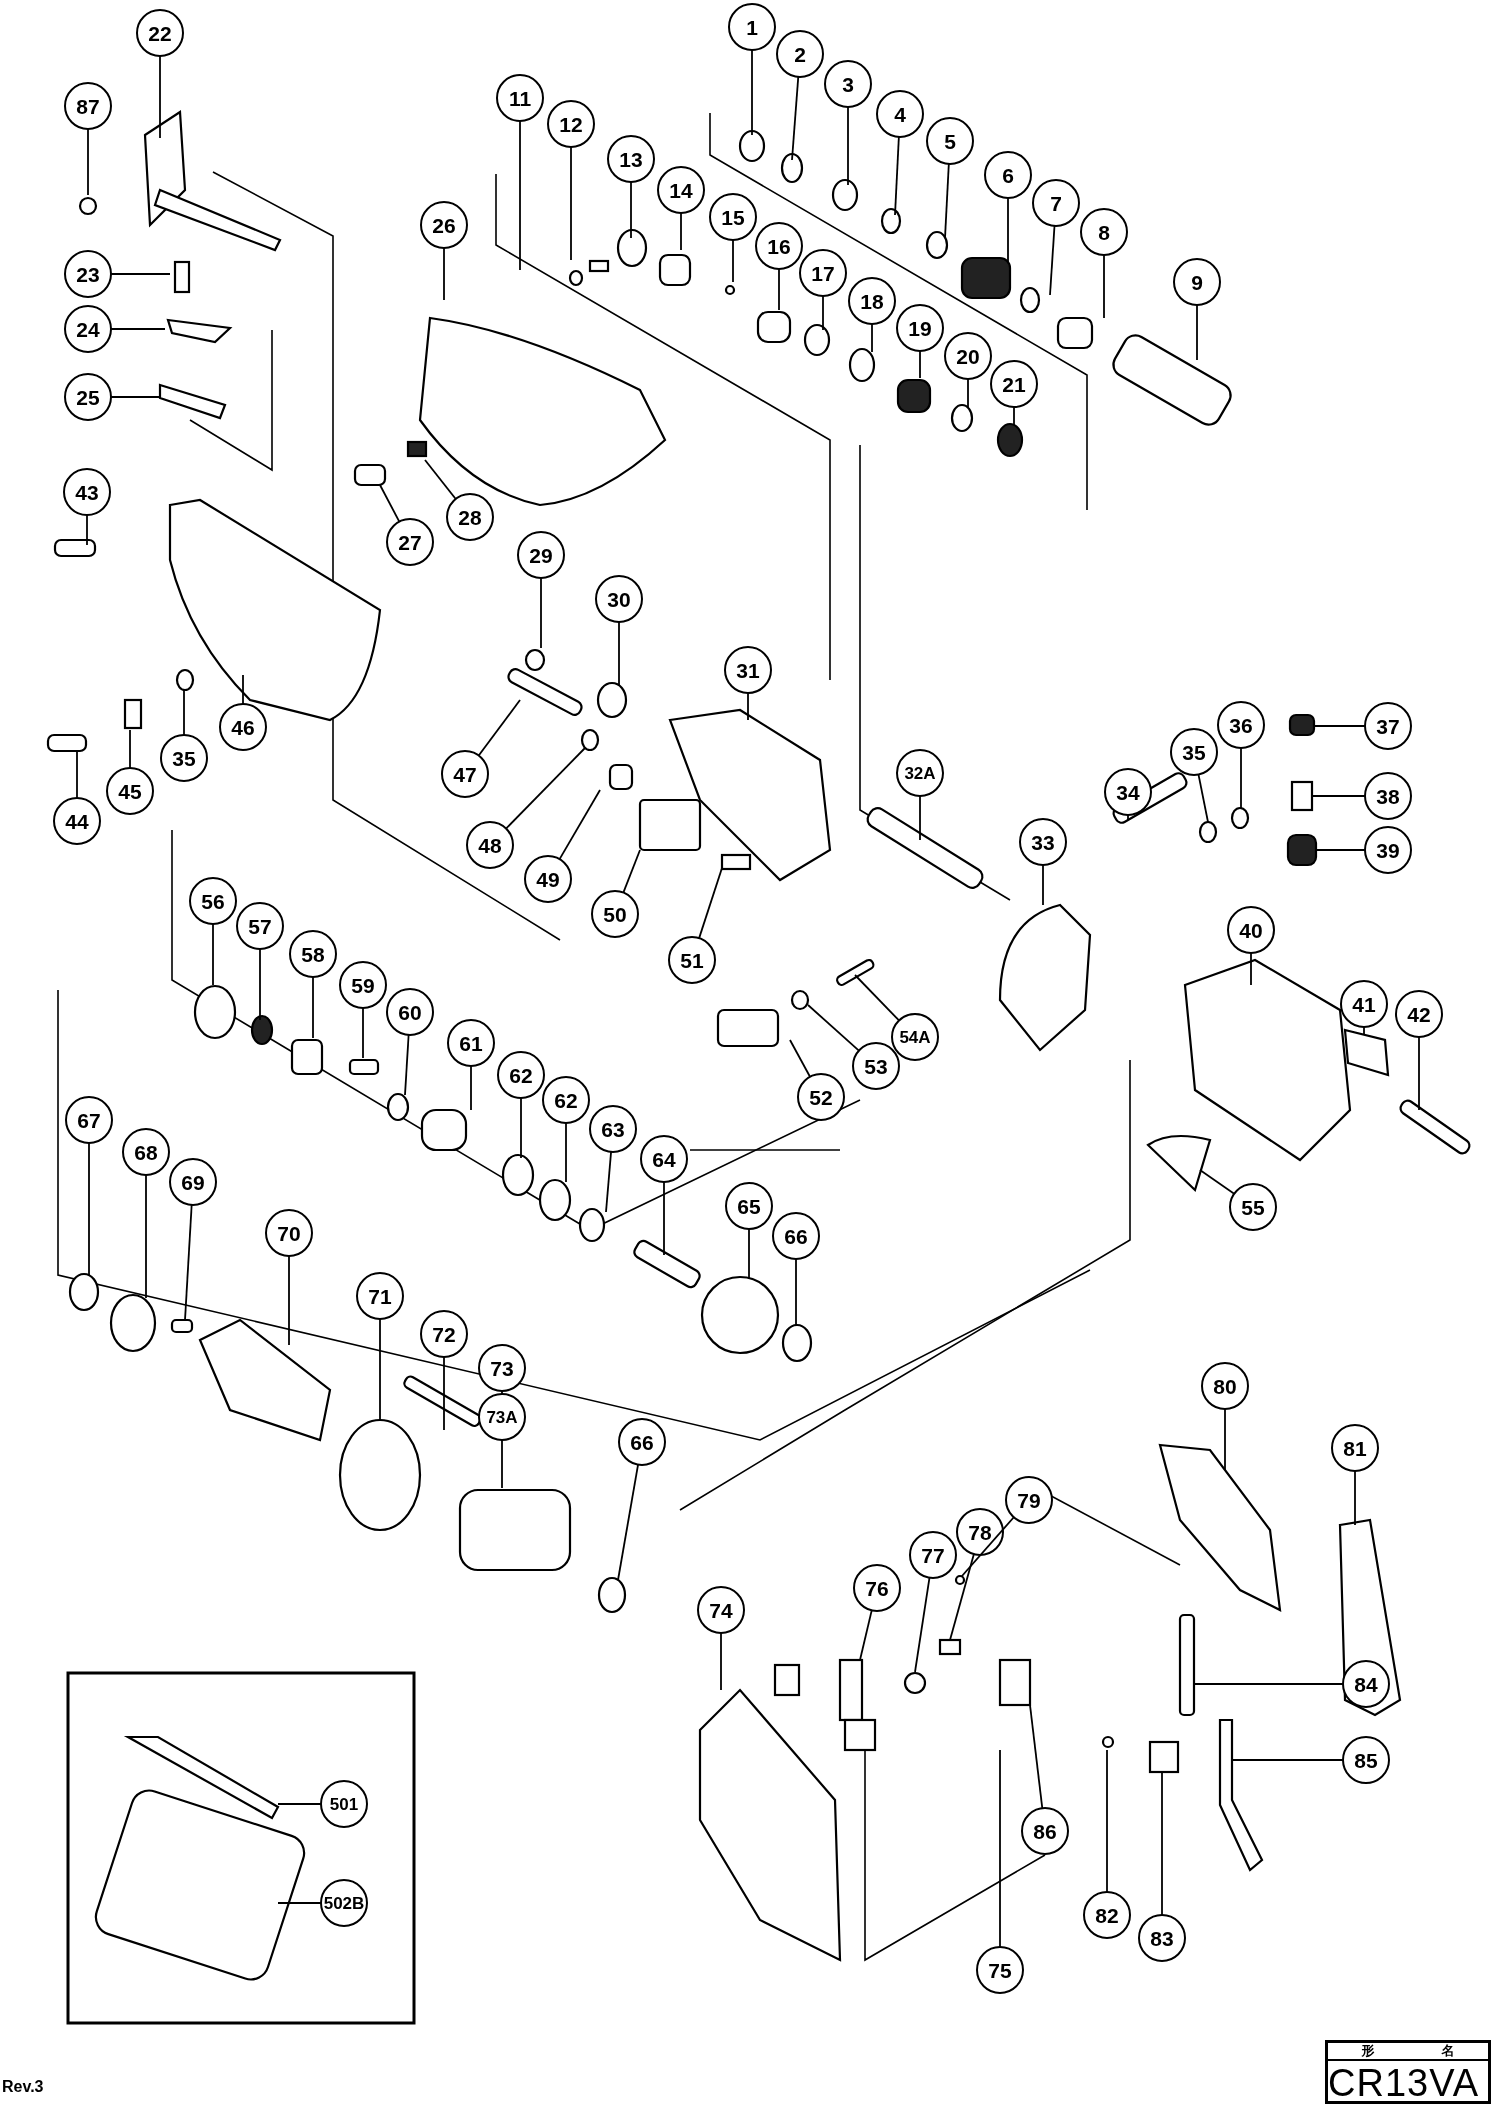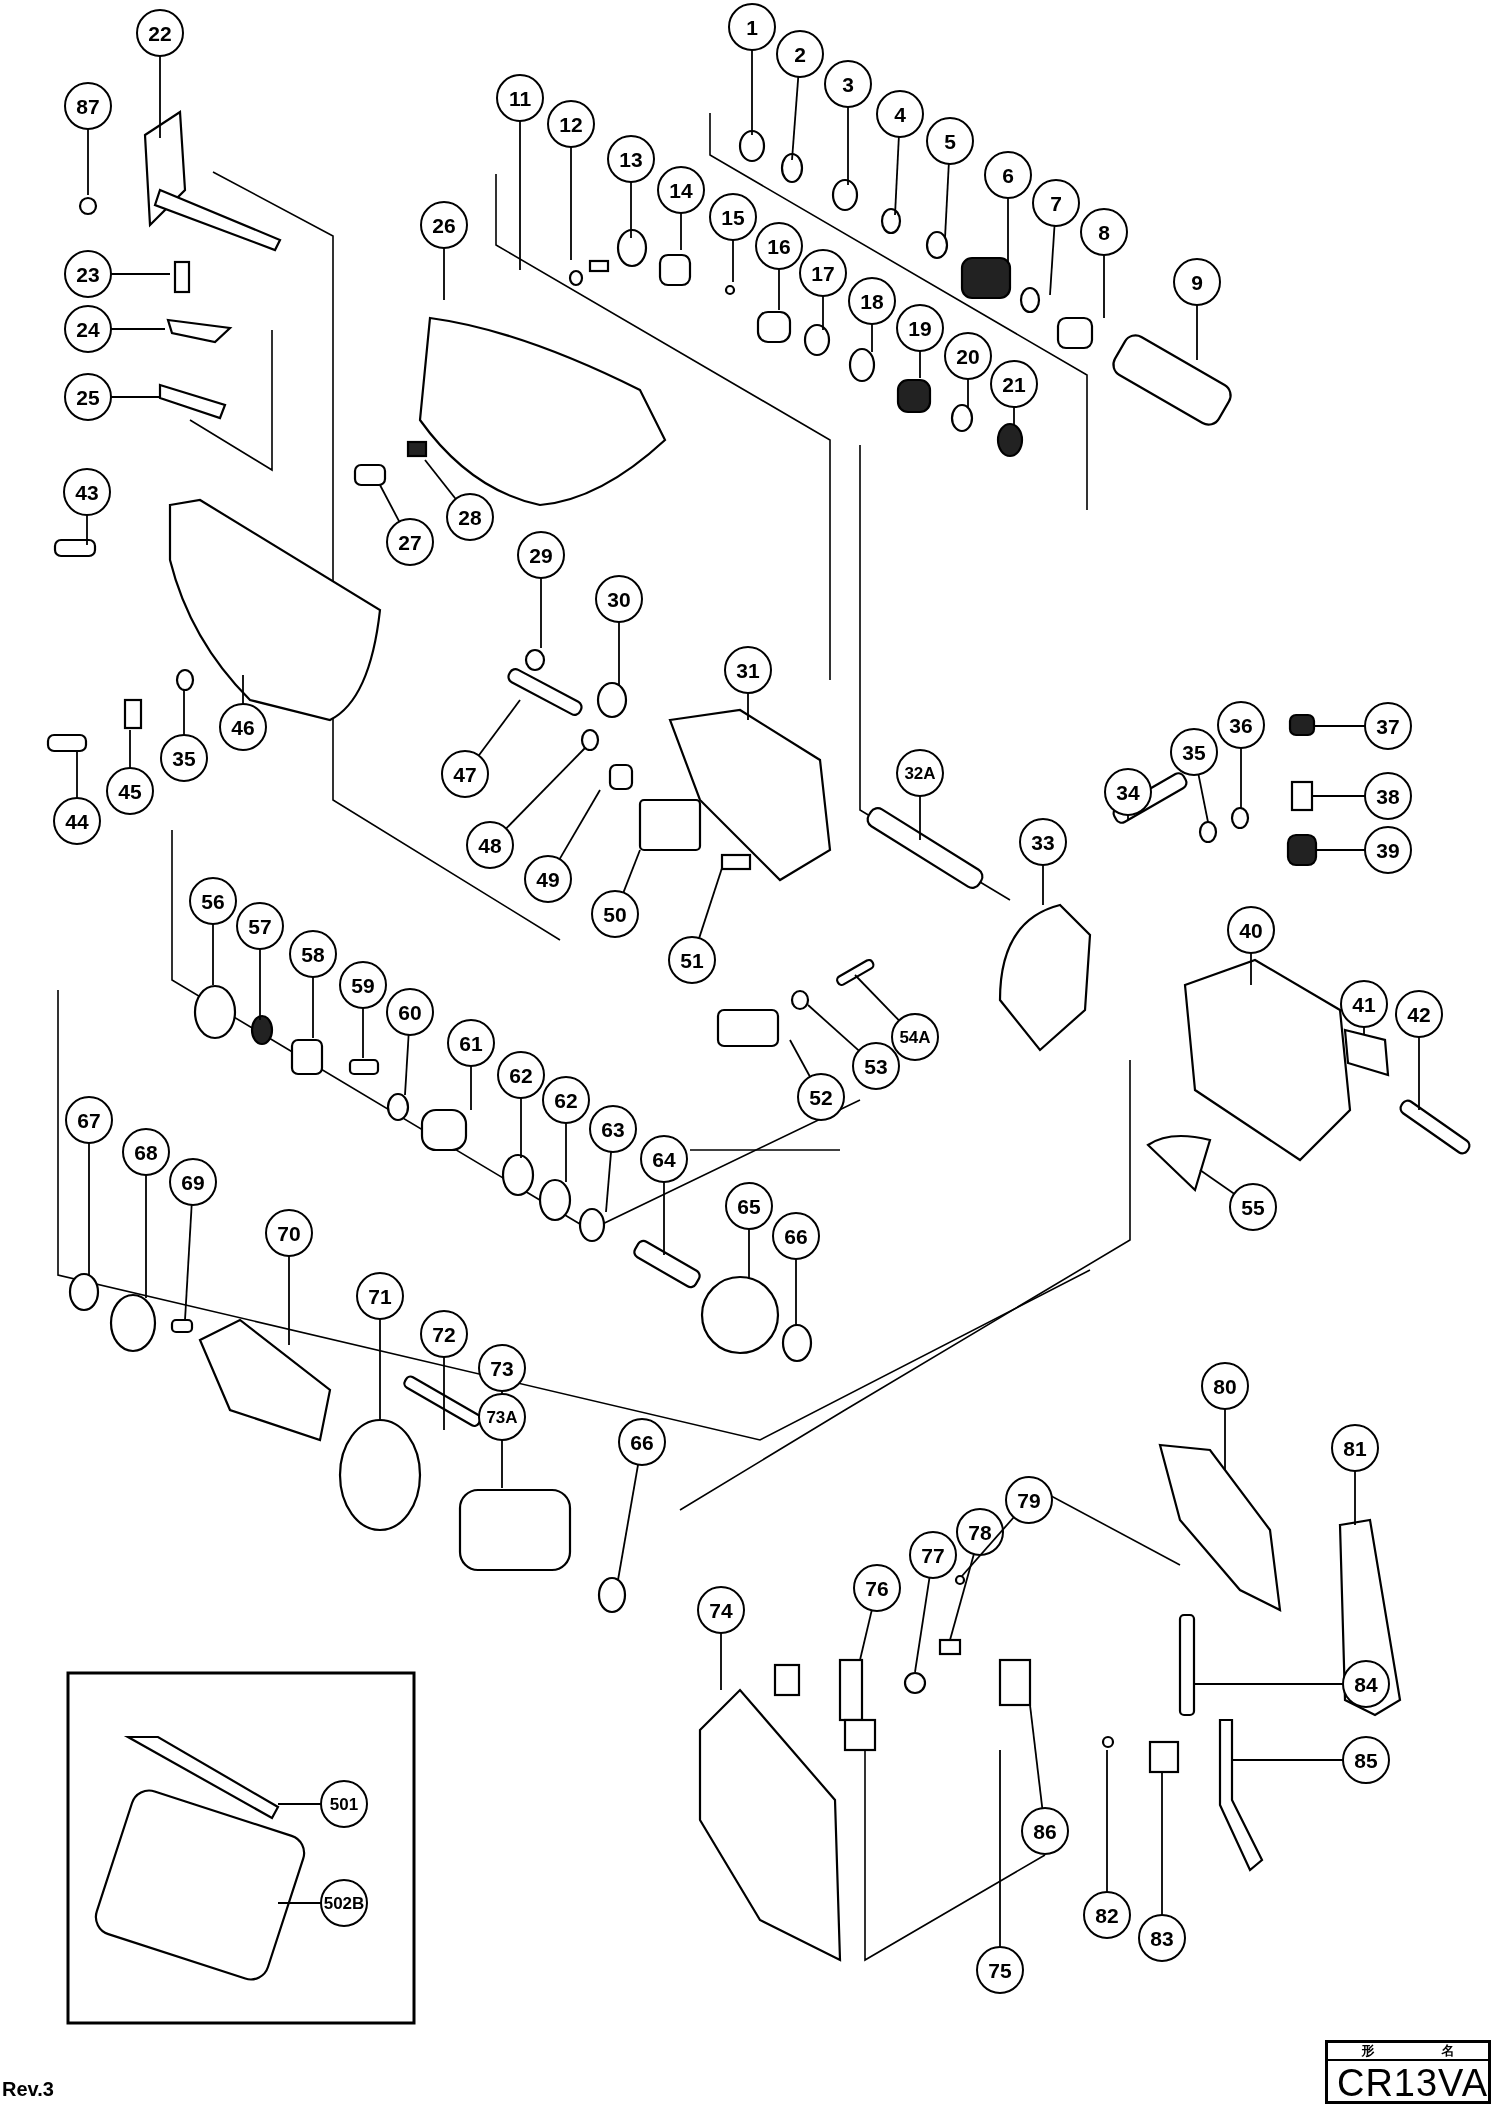--- a/index.html
+++ b/index.html
@@ -5,24 +5,24 @@
   html,body{margin:0;padding:0;background:#ffffff;}
   body{width:1500px;height:2109px;position:relative;overflow:hidden;font-family:"Liberation Sans",sans-serif;color:#000;}
   #diagram{position:absolute;left:0;top:0;width:1500px;height:2109px;}
   .callout circle{fill:#fff;stroke:#000;stroke-width:2;}
   .callout text{font-family:"Liberation Sans",sans-serif;font-weight:bold;font-size:21px;text-anchor:middle;dominant-baseline:central;fill:#000;}
   .callout text.small{font-size:17px;}
   .leader{stroke:#000;stroke-width:1.8;fill:none;}
   .guide{stroke:#000;stroke-width:1.6;fill:none;}
   .part{stroke:#000;stroke-width:2.2;fill:#fff;}
   .partdark{stroke:#000;stroke-width:2.2;fill:#222;}
-  .rev{position:absolute;left:2px;top:2078px;font-weight:bold;font-size:20px;text-align:right;}
+  .rev{position:absolute;left:2px;top:2078px;font-weight:bold;font-size:16px;text-align:right;}
   .titleblock{position:absolute;left:1325px;top:2040px;width:166px;height:64px;border:3px solid #000;box-sizing:border-box;}
   .titleblock .tb-top{height:16px;border-bottom:2px solid #000;display:flex;justify-content:space-around;align-items:center;font-size:13px;font-weight:bold;}
-  .titleblock .tb-model{font-size:38px;text-align:right;line-height:44px;letter-spacing:1px;}
+  .titleblock .tb-model{font-size:38px;text-align:left;line-height:44px;letter-spacing:1px;}
 </style>
 </head>
 <body>
 
 <svg id="diagram" viewBox="0 0 1500 2109" xmlns="http://www.w3.org/2000/svg">
 
   <g>
     <polyline class="guide" points="710,113 710,155 1087,375 1087,510"></polyline>
     <polyline class="guide" points="496,174 496,245 830,440 830,680"></polyline>
     <polyline class="guide" points="213,172 333,236 333,800 560,940"></polyline>

